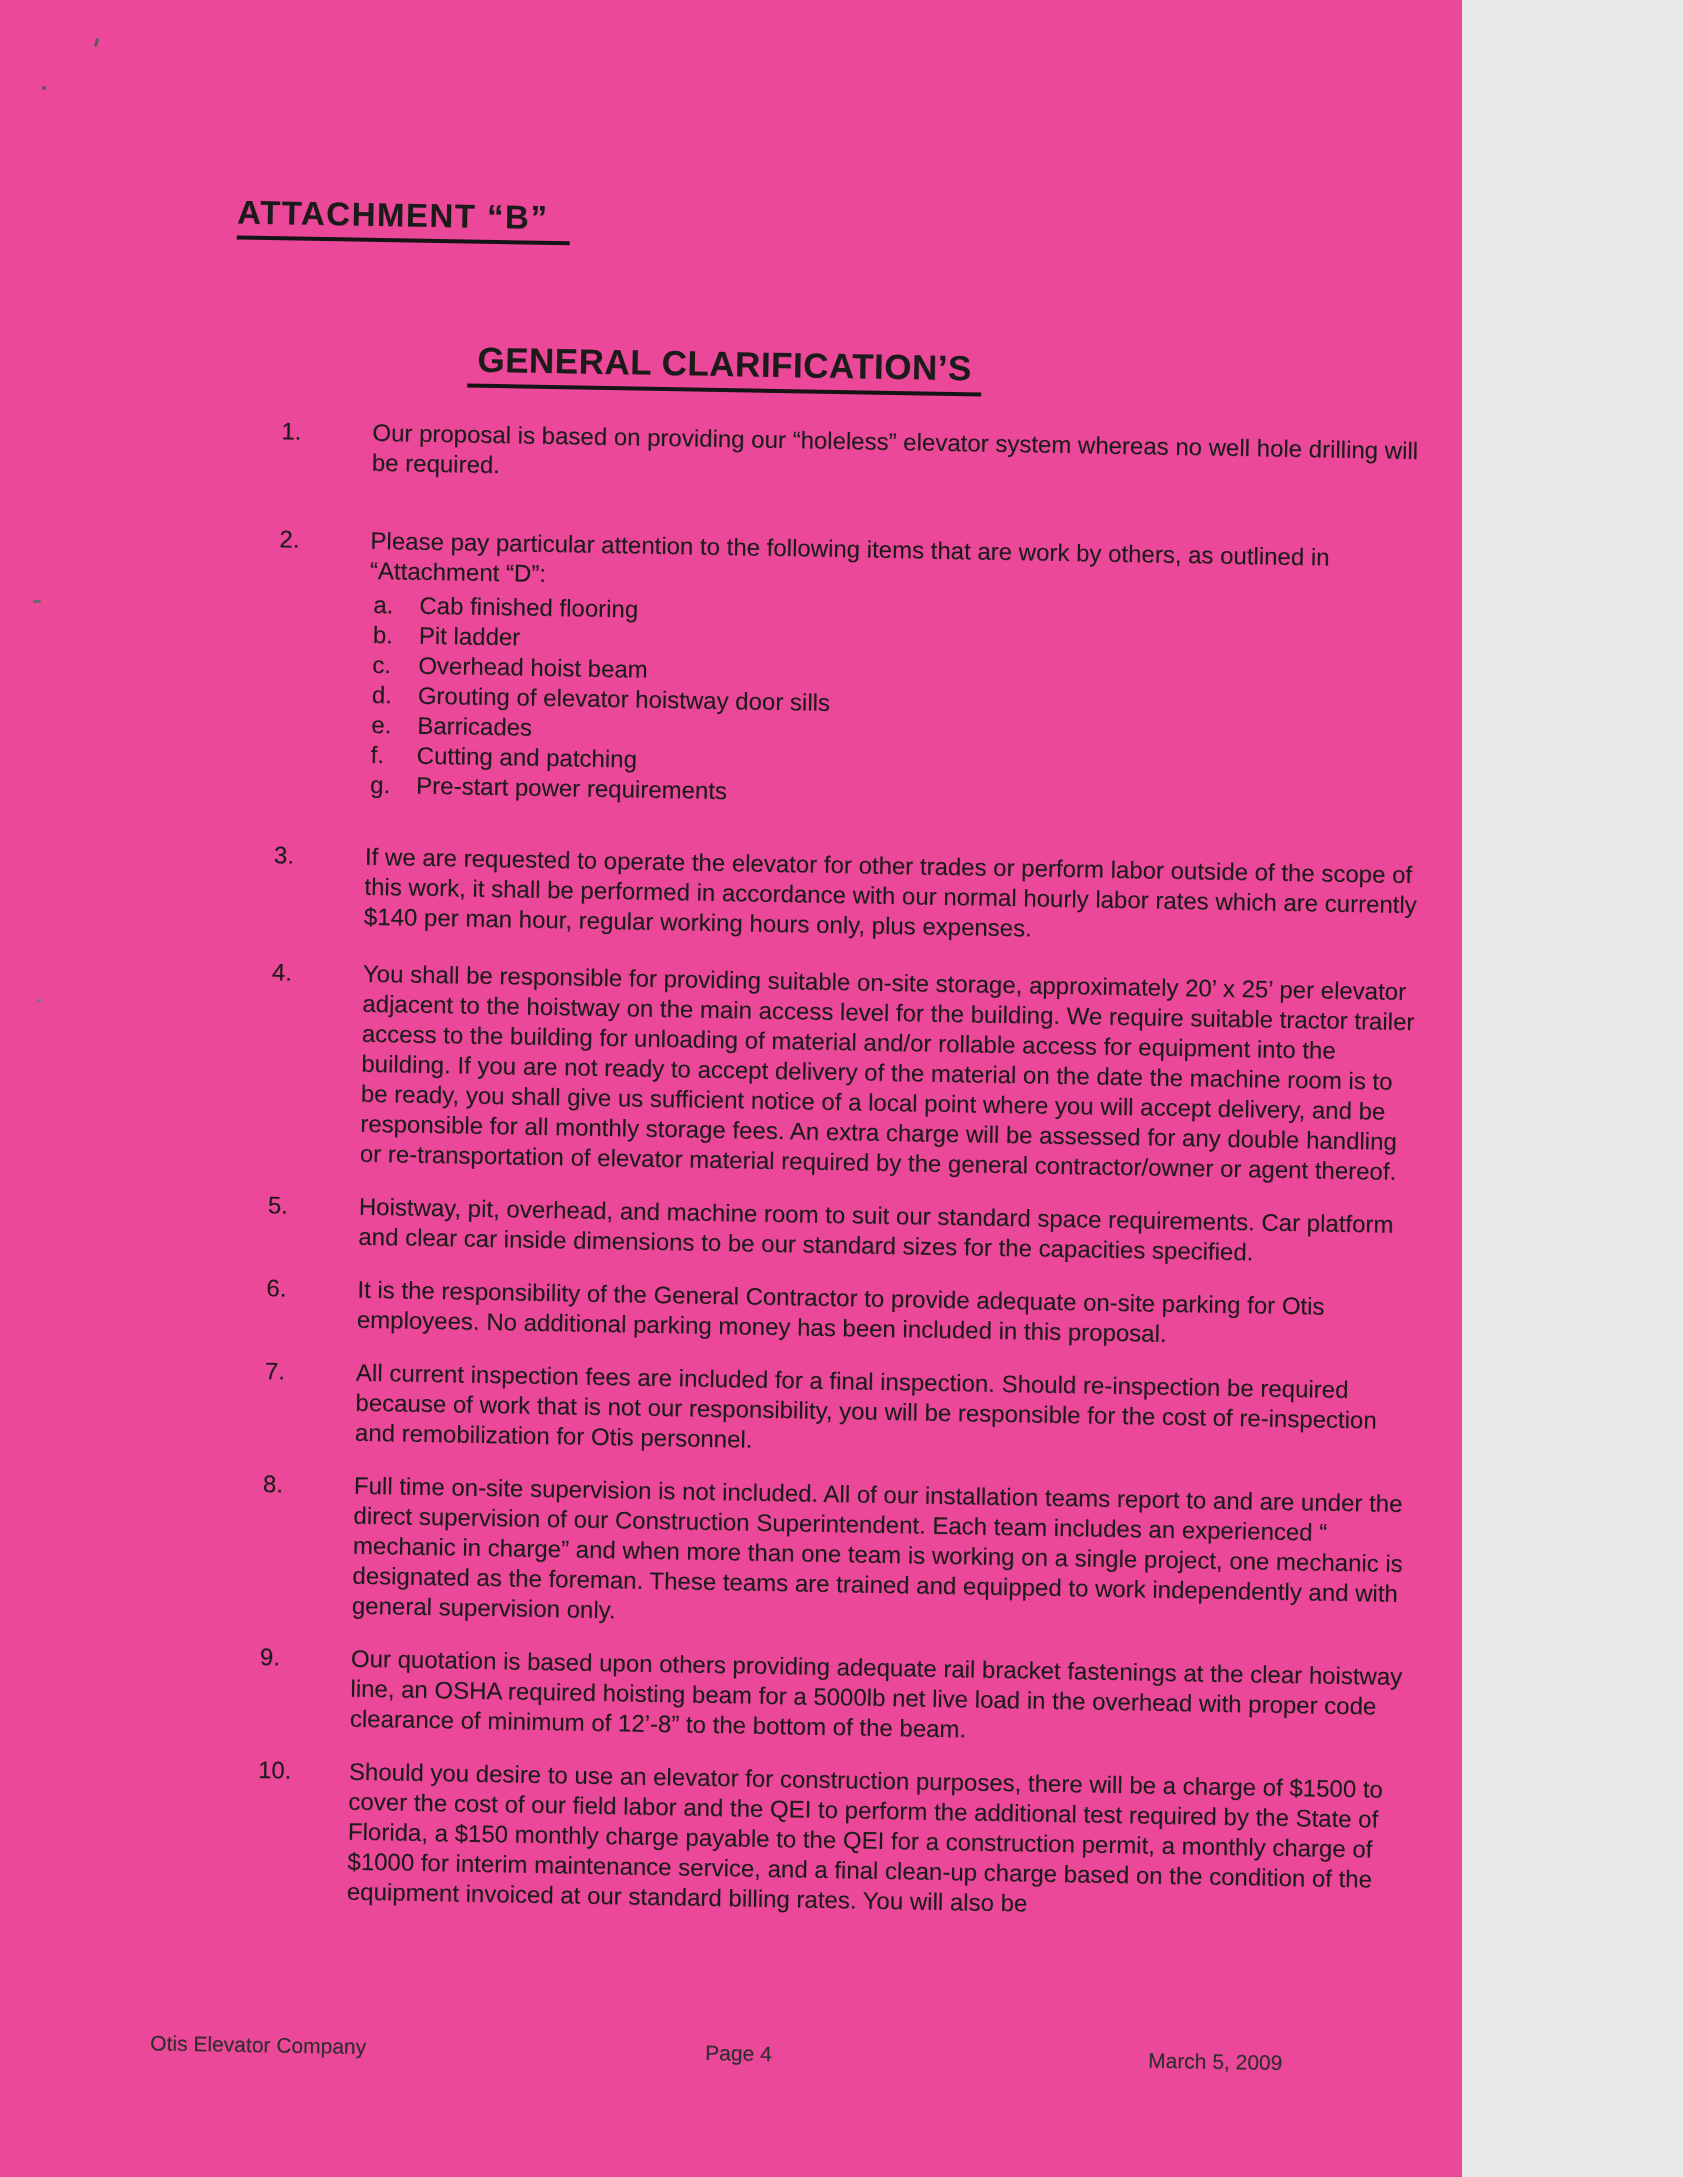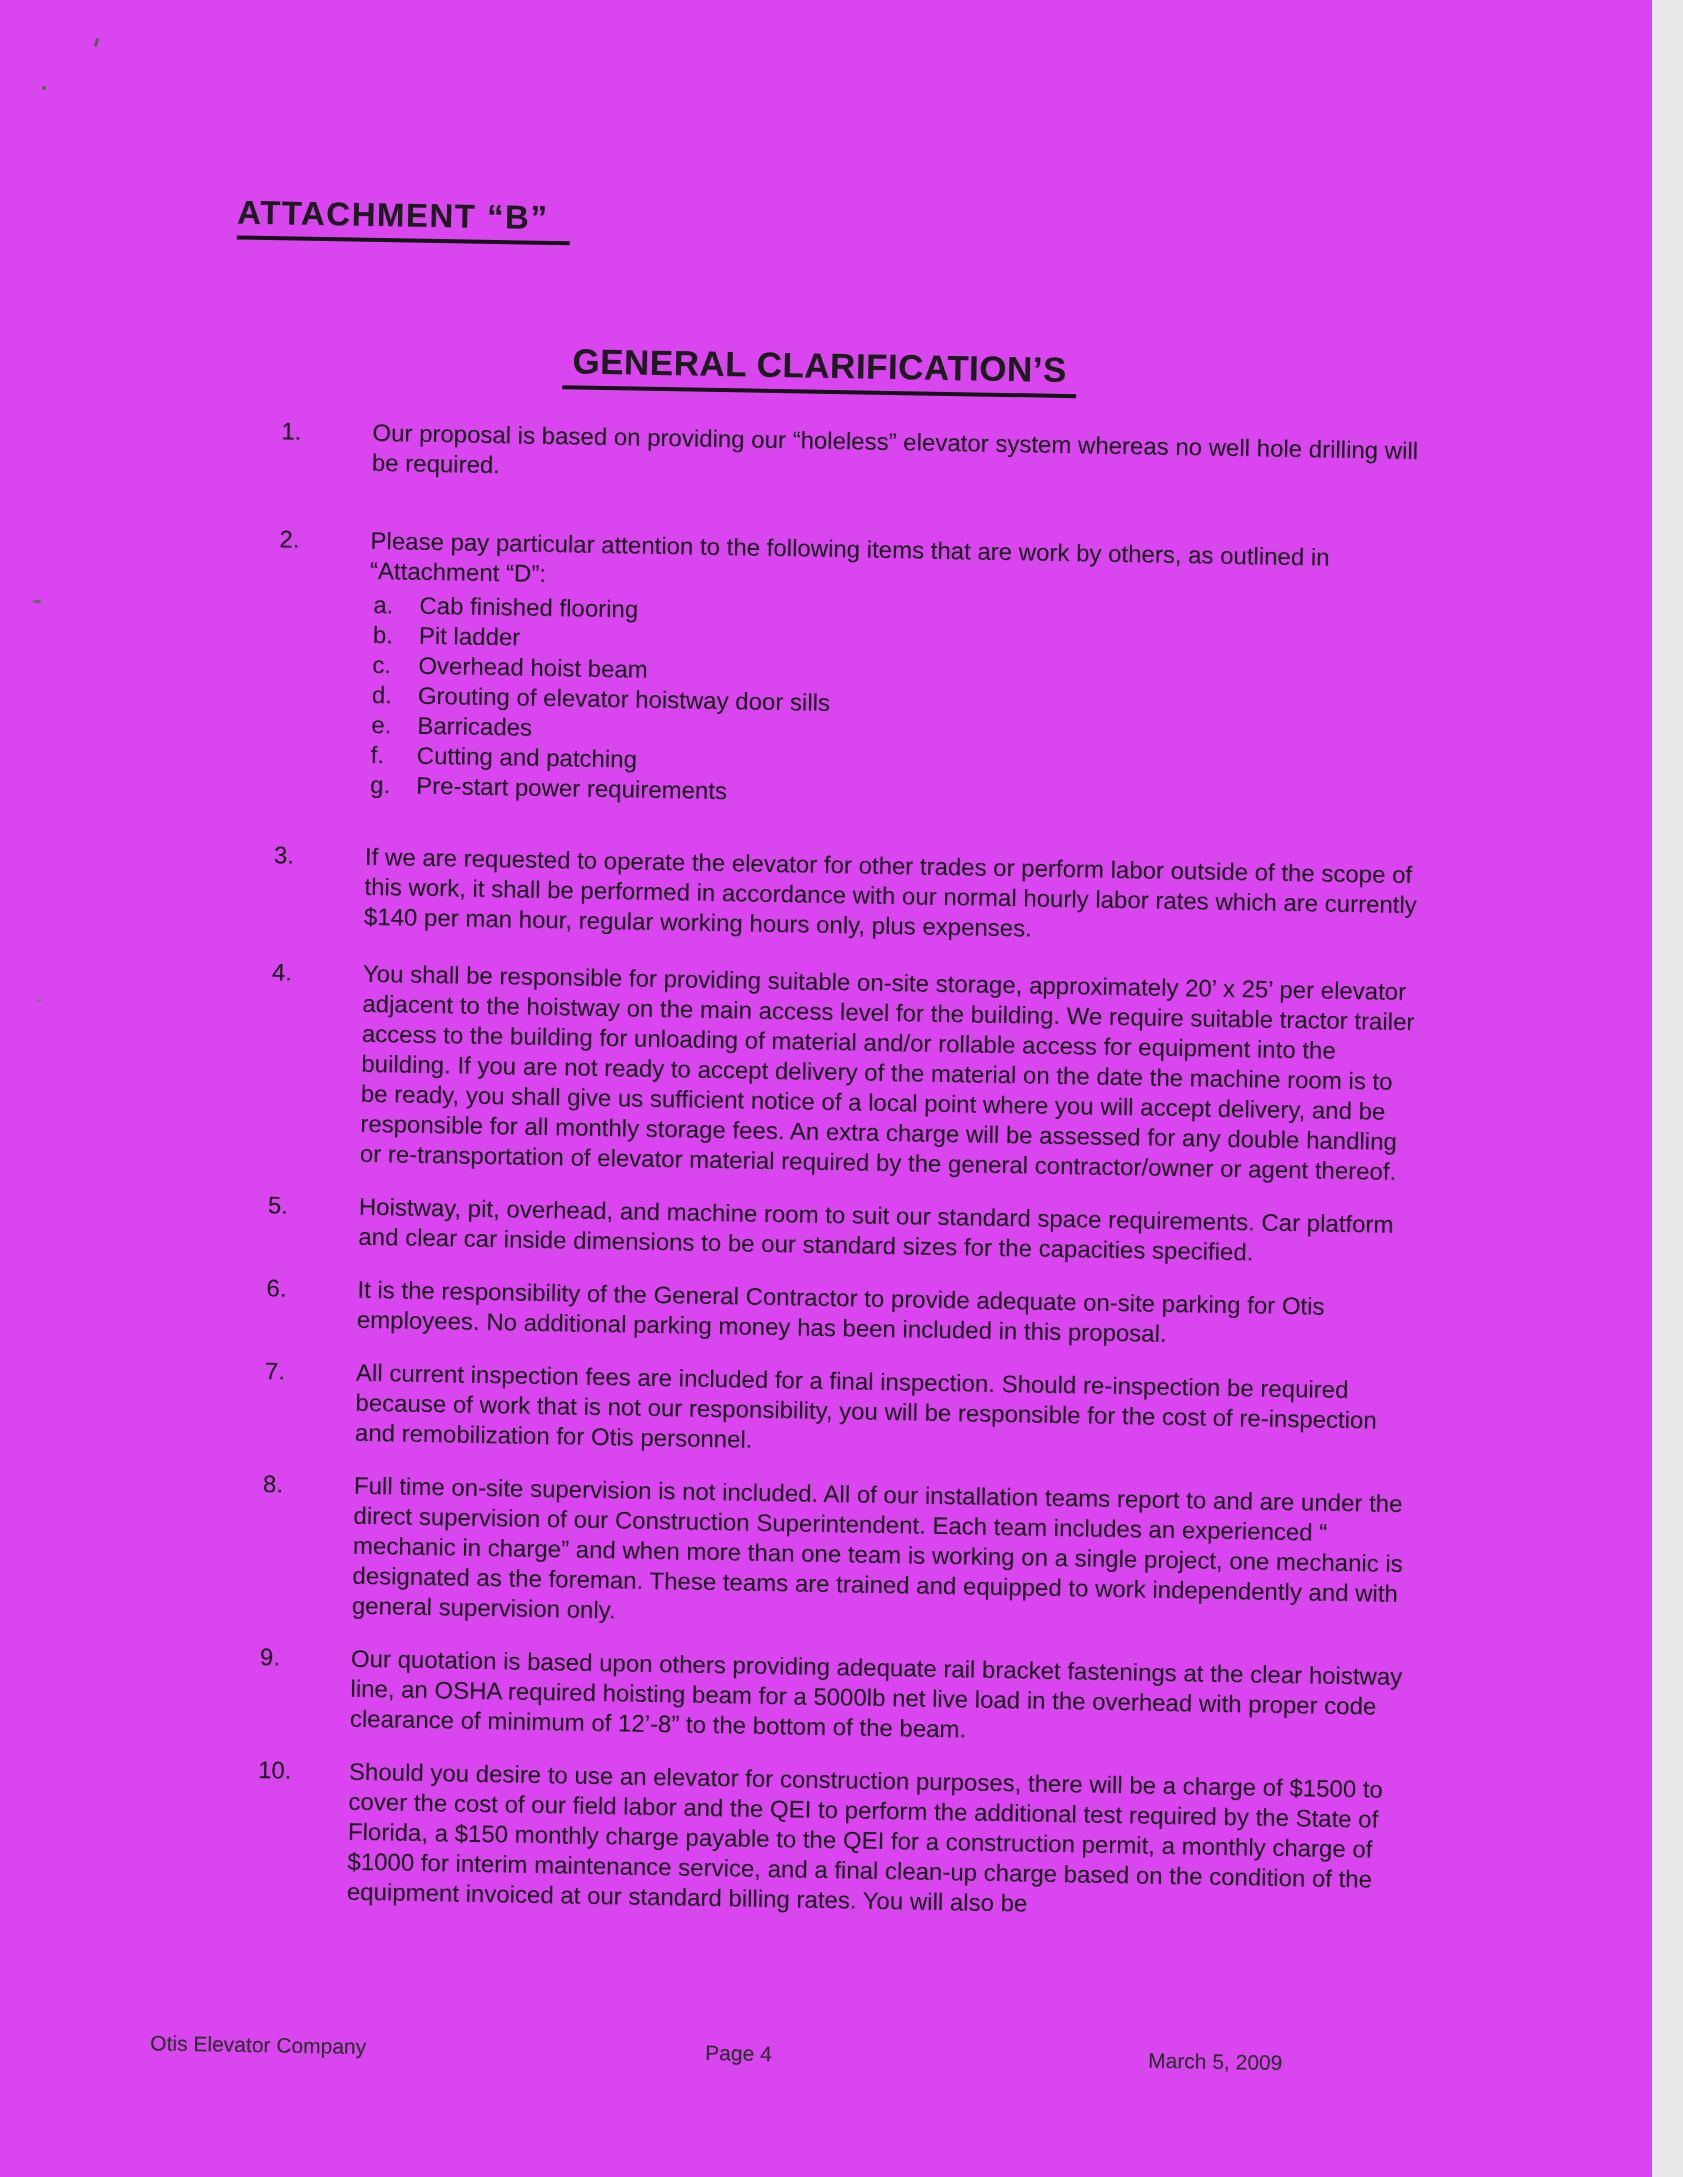--- a/index.html
+++ b/index.html
@@ -2,23 +2,23 @@
 <html><head>
 <meta charset="utf-8">
 <style>
   html, body {
     margin: 0;
     padding: 0;
     background: #e8e8e8;
   }
   .page {
     position: relative;
-    width: 1652px;
+    width: 1462px;
     height: 2177px;
-    background: #d946ef;
+    background: #ec4899;
     overflow: hidden;
     font-family: "Liberation Sans", sans-serif;
     color: #1b1b1b;
   }
   .rot {
     position: absolute;
     left: 0; top: 0; right: 0; bottom: 0;
     transform: rotate(1deg);
     transform-origin: 842px 0px;
   }

